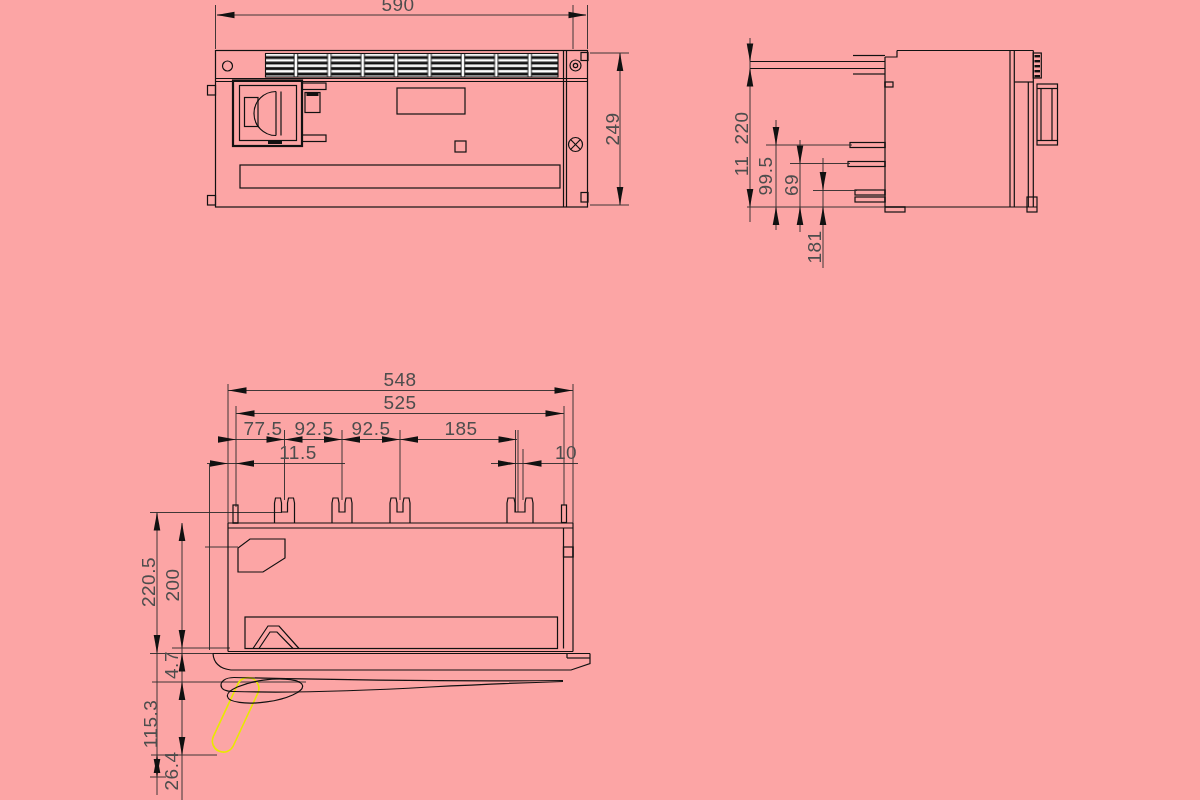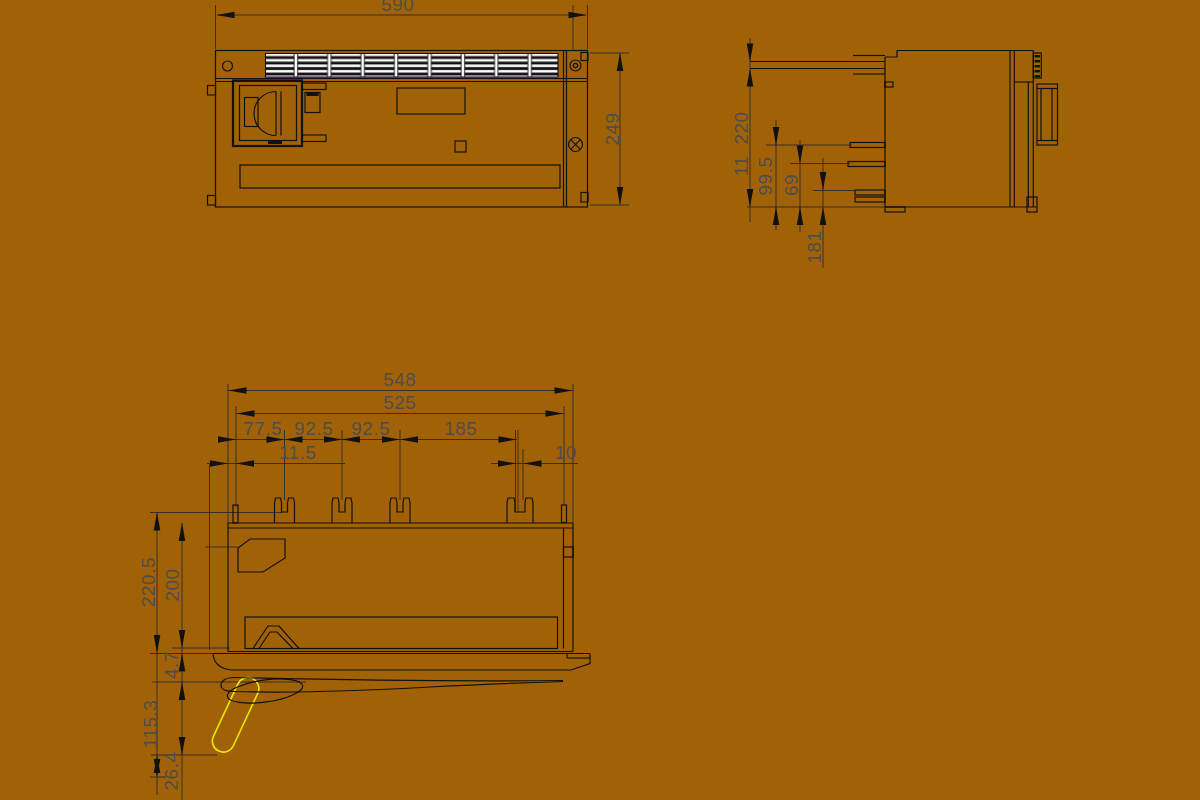--- a/index.html
+++ b/index.html
@@ -1,16 +1,16 @@
 <!DOCTYPE html>
 <html><head>
 <meta charset="utf-8">
 <style>
   html,body{margin:0;padding:0;background:#ffffff;}
-  .stage{position:relative;width:1200px;height:800px;background:#a16207;overflow:hidden;}
+  .stage{position:relative;width:1200px;height:800px;background:#fca5a5;overflow:hidden;}
   svg{display:block;}
   text{font-family:"Liberation Sans","DejaVu Sans",sans-serif;fill:#4d4d4d;}
   .dimtxt{font-size:19px;letter-spacing:.5px;}
   .thin{stroke:#2a2a2a;stroke-width:0.9;fill:none;}
   .body{stroke:#111;stroke-width:1.2;fill:none;}
   .thick{stroke:#111;stroke-width:2.2;fill:none;}
   .fillb{fill:#111;stroke:none;}
 </style>
 </head>
 <body>

